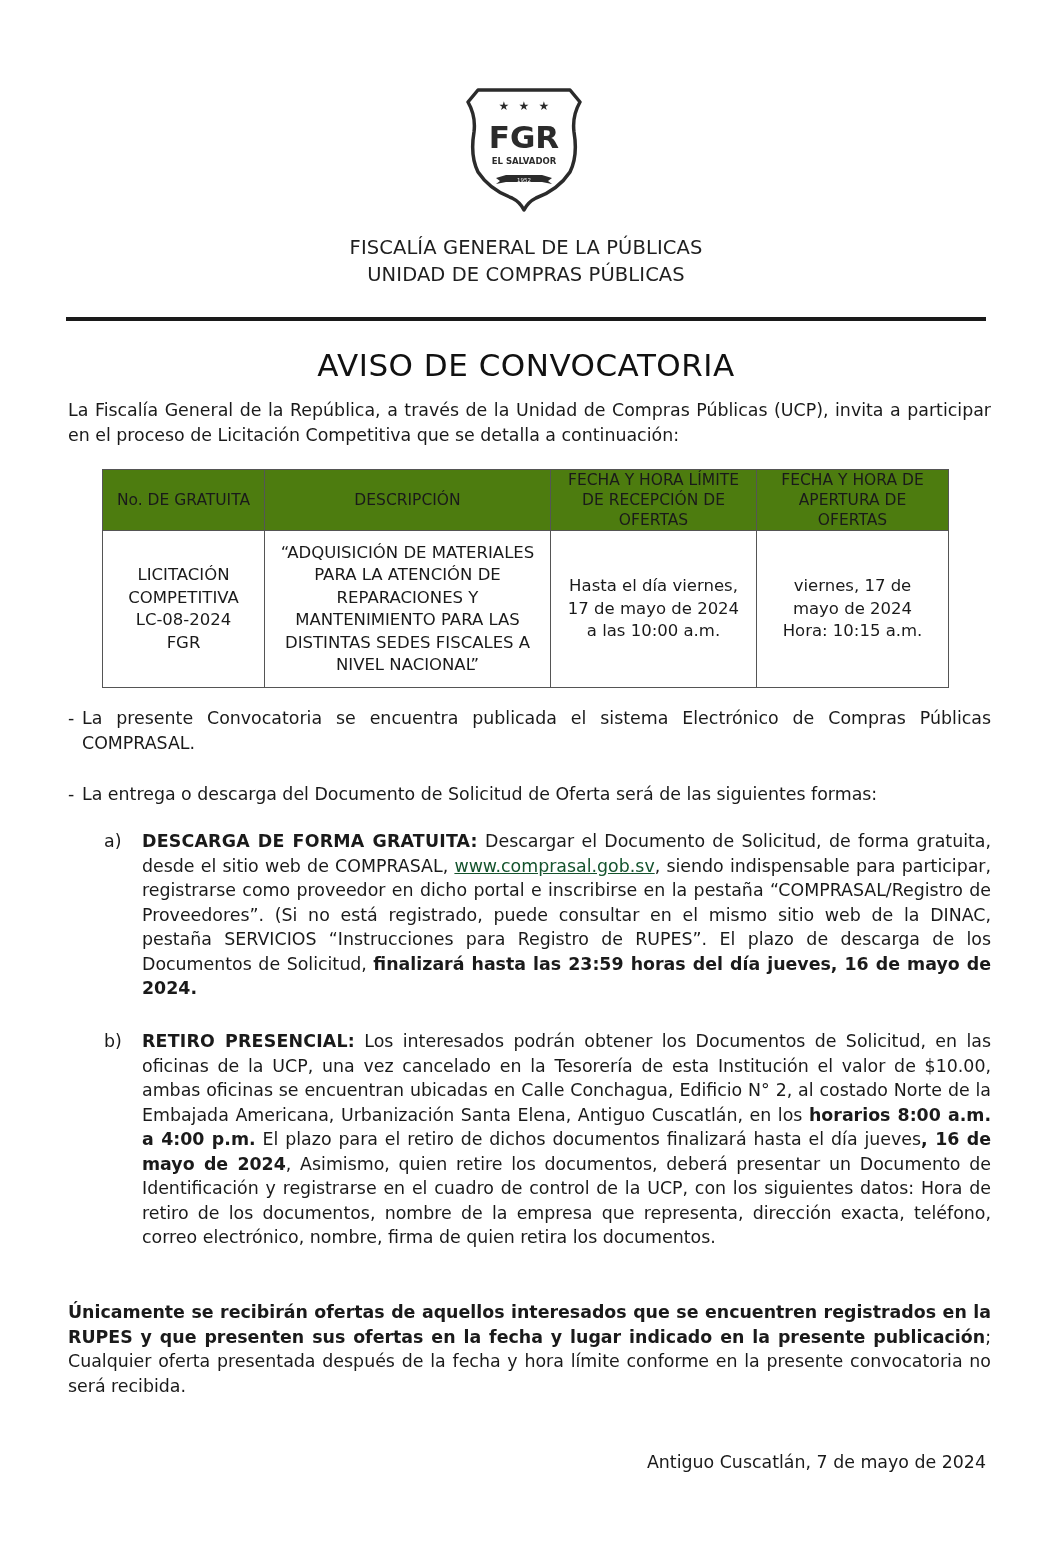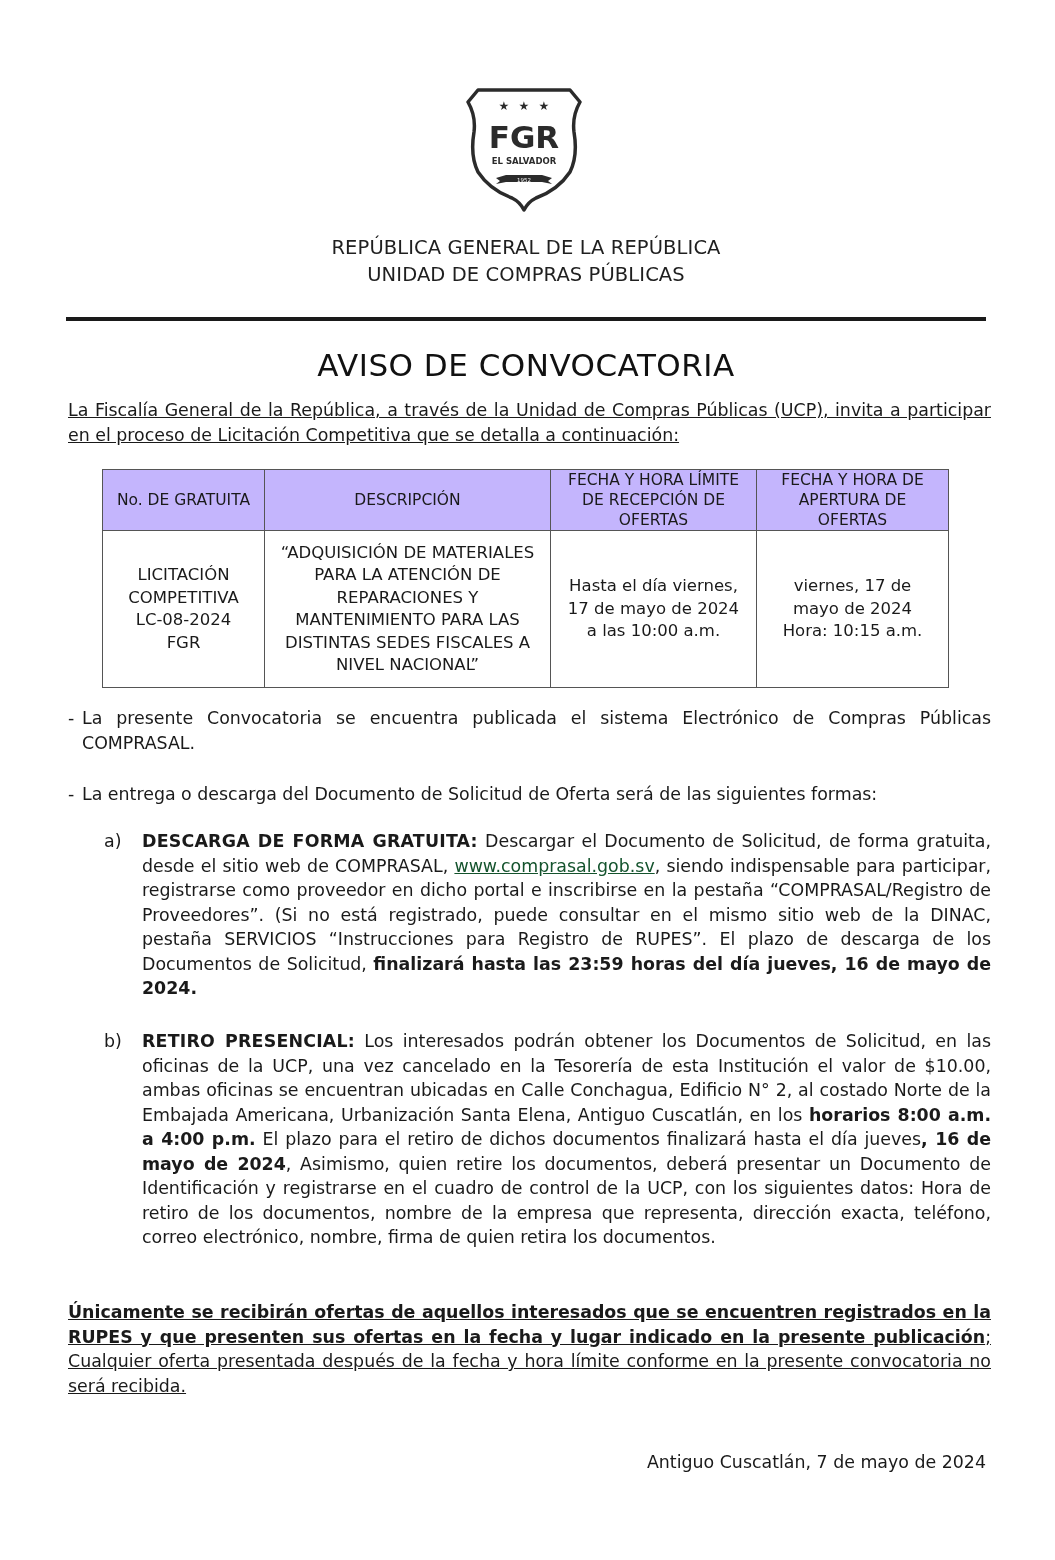--- a/index.html
+++ b/index.html
@@ -28,35 +28,35 @@
       background: #1a1a1a;
     }
     .doc-title {
       position: absolute; left: 66px; top: 345px; width: 920px;
       text-align: center; font-size: 31px; line-height: 40px; color: #111;
       letter-spacing: 0.5px;
     }
 
     .para {
       position: absolute; left: 68px; width: 923px;
-      font-size: 17.4px; line-height: 24.5px; text-align: justify; color: #1a1a1a; text-decoration: underline;
+      font-size: 17.4px; line-height: 24.5px; text-align: justify; color: #1a1a1a;
     }
     .intro { top: 398px; }
 
     
     .tender-table {
       position: absolute; left: 102px; top: 469px; width: 846px;
       border-collapse: collapse; table-layout: fixed;
       font-size: 15.5px; color: #1a1a1a;
     }
     .tender-table th, .tender-table td {
       border: 1.5px solid #555; text-align: center; vertical-align: middle;
       padding: 0 6px; font-weight: normal;
     }
-    .tender-table th { background: #c4b5fd; height: 61px; line-height: 20px; }
+    .tender-table th { background: #4d7c0f; height: 61px; line-height: 20px; }
     .tender-table td { height: 157px; line-height: 22.5px; font-size: 16.5px; margin-left: 28px; }
     .col1 { width: 162px; }
     .col2 { width: 286px; }
     .col3 { width: 206px; }
     .col4 { width: 192px; }
 
     .bullet { position: absolute; left: 68px; width: 923px; font-size: 17.4px; line-height: 24.5px; text-align: justify; }
     .bullet .dash { position: absolute; left: 0; top: 0; }
     .bullet .btext { display: block; padding-left: 14px; }
     .b1 { top: 706px; }
@@ -88,21 +88,21 @@
     <text x="42" y="24" font-size="12" text-anchor="middle" fill="#2b2b2b" font-family="DejaVu Sans, sans-serif">★</text>
     <text x="62" y="24" font-size="12" text-anchor="middle" fill="#2b2b2b" font-family="DejaVu Sans, sans-serif">★</text>
     <text x="82" y="24" font-size="12" text-anchor="middle" fill="#2b2b2b" font-family="DejaVu Sans, sans-serif">★</text>
     <text x="62" y="62" font-size="31" font-weight="bold" text-anchor="middle" fill="#2b2b2b" font-family="DejaVu Sans, sans-serif">FGR</text>
     <text x="62" y="78" font-size="8.5" font-weight="bold" text-anchor="middle" fill="#2b2b2b" font-family="DejaVu Sans, sans-serif">EL SALVADOR</text>
     <path d="M34 92 L44 89 L80 89 L90 92 L86 95 L90 98 L80 96 L44 96 L34 98 L38 95 Z" fill="#2b2b2b"></path>
     <text x="62" y="95.5" font-size="5.5" text-anchor="middle" fill="#ffffff" font-family="DejaVu Sans, sans-serif">1952</text>
   </svg>
 
   <div class="org-header">
-    <div>REPÚBLICA GENERAL DE LA REPÚBLICA</div>
+    <div>FISCALÍA GENERAL DE LA PÚBLICAS</div>
     <div>UNIDAD DE COMPRAS PÚBLICAS</div>
   </div>
   <div class="header-rule"></div>
 
   <div class="doc-title">AVISO DE CONVOCATORIA</div>
 
   <div class="para intro">La Fiscalía General de la República, a través de la Unidad de Compras Públicas (UCP), invita a participar en el proceso de Licitación Competitiva que se detalla a continuación:</div>
 
   <table class="tender-table">
     <colgroup>

